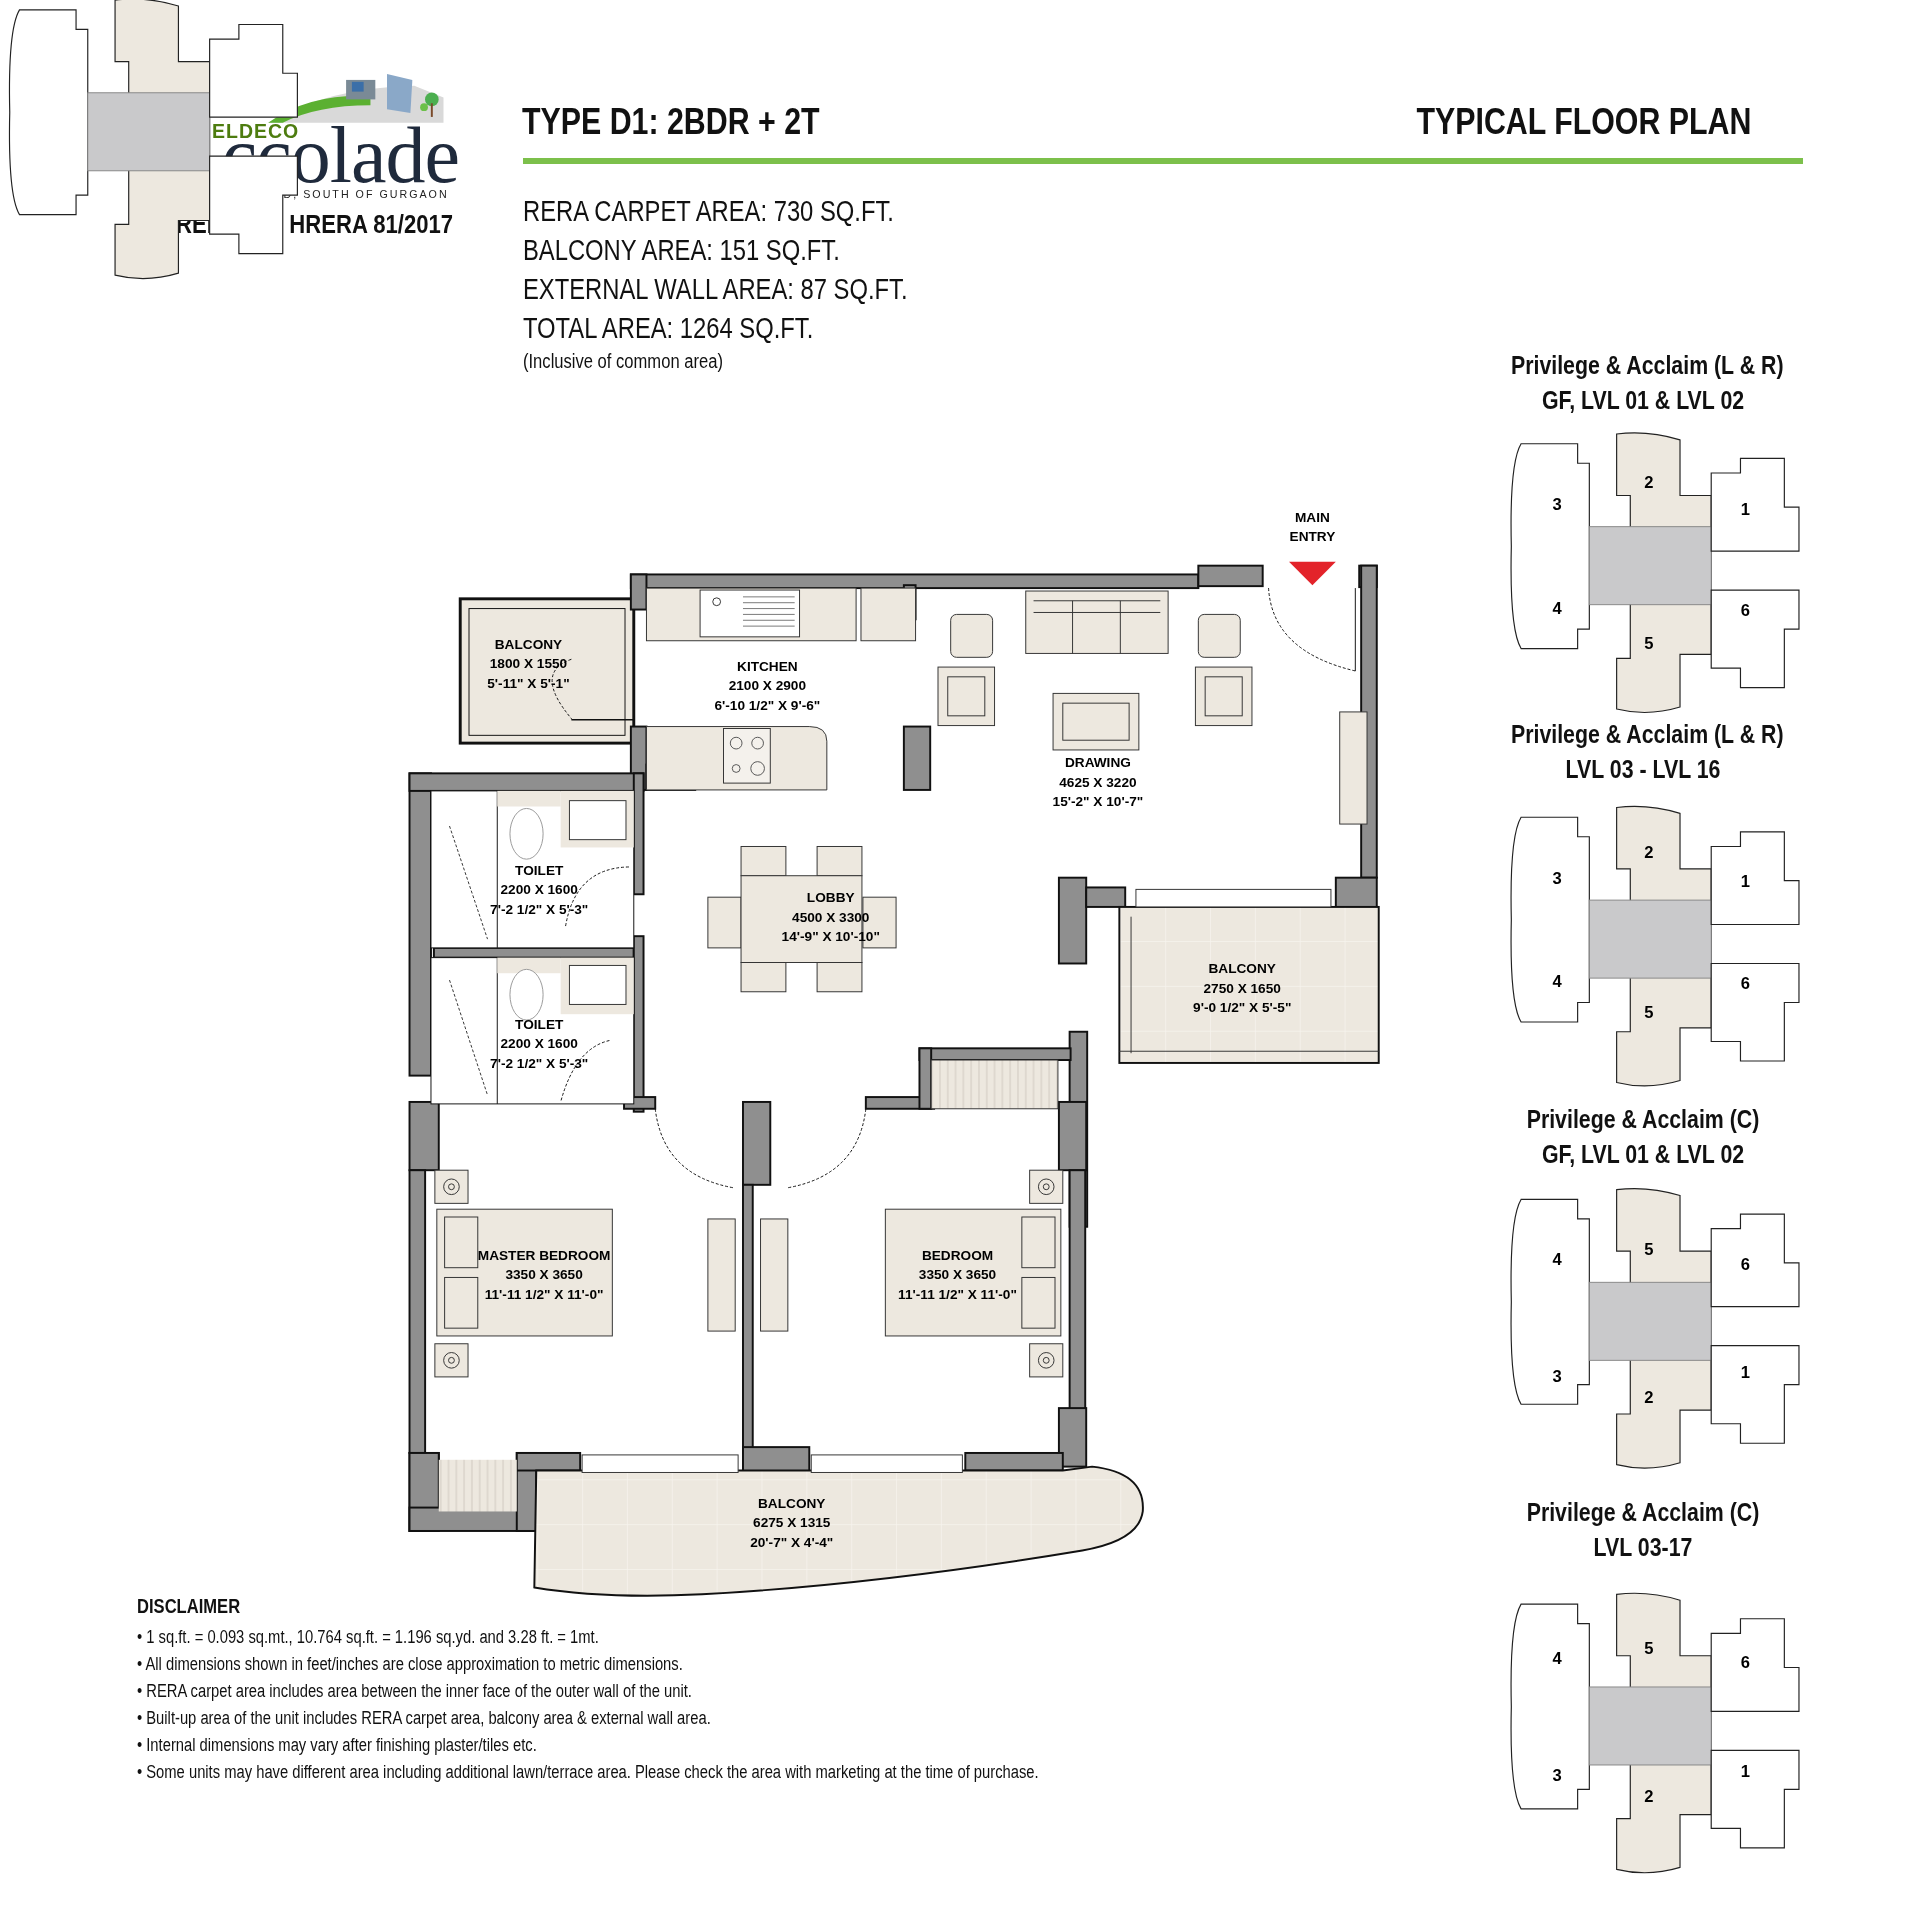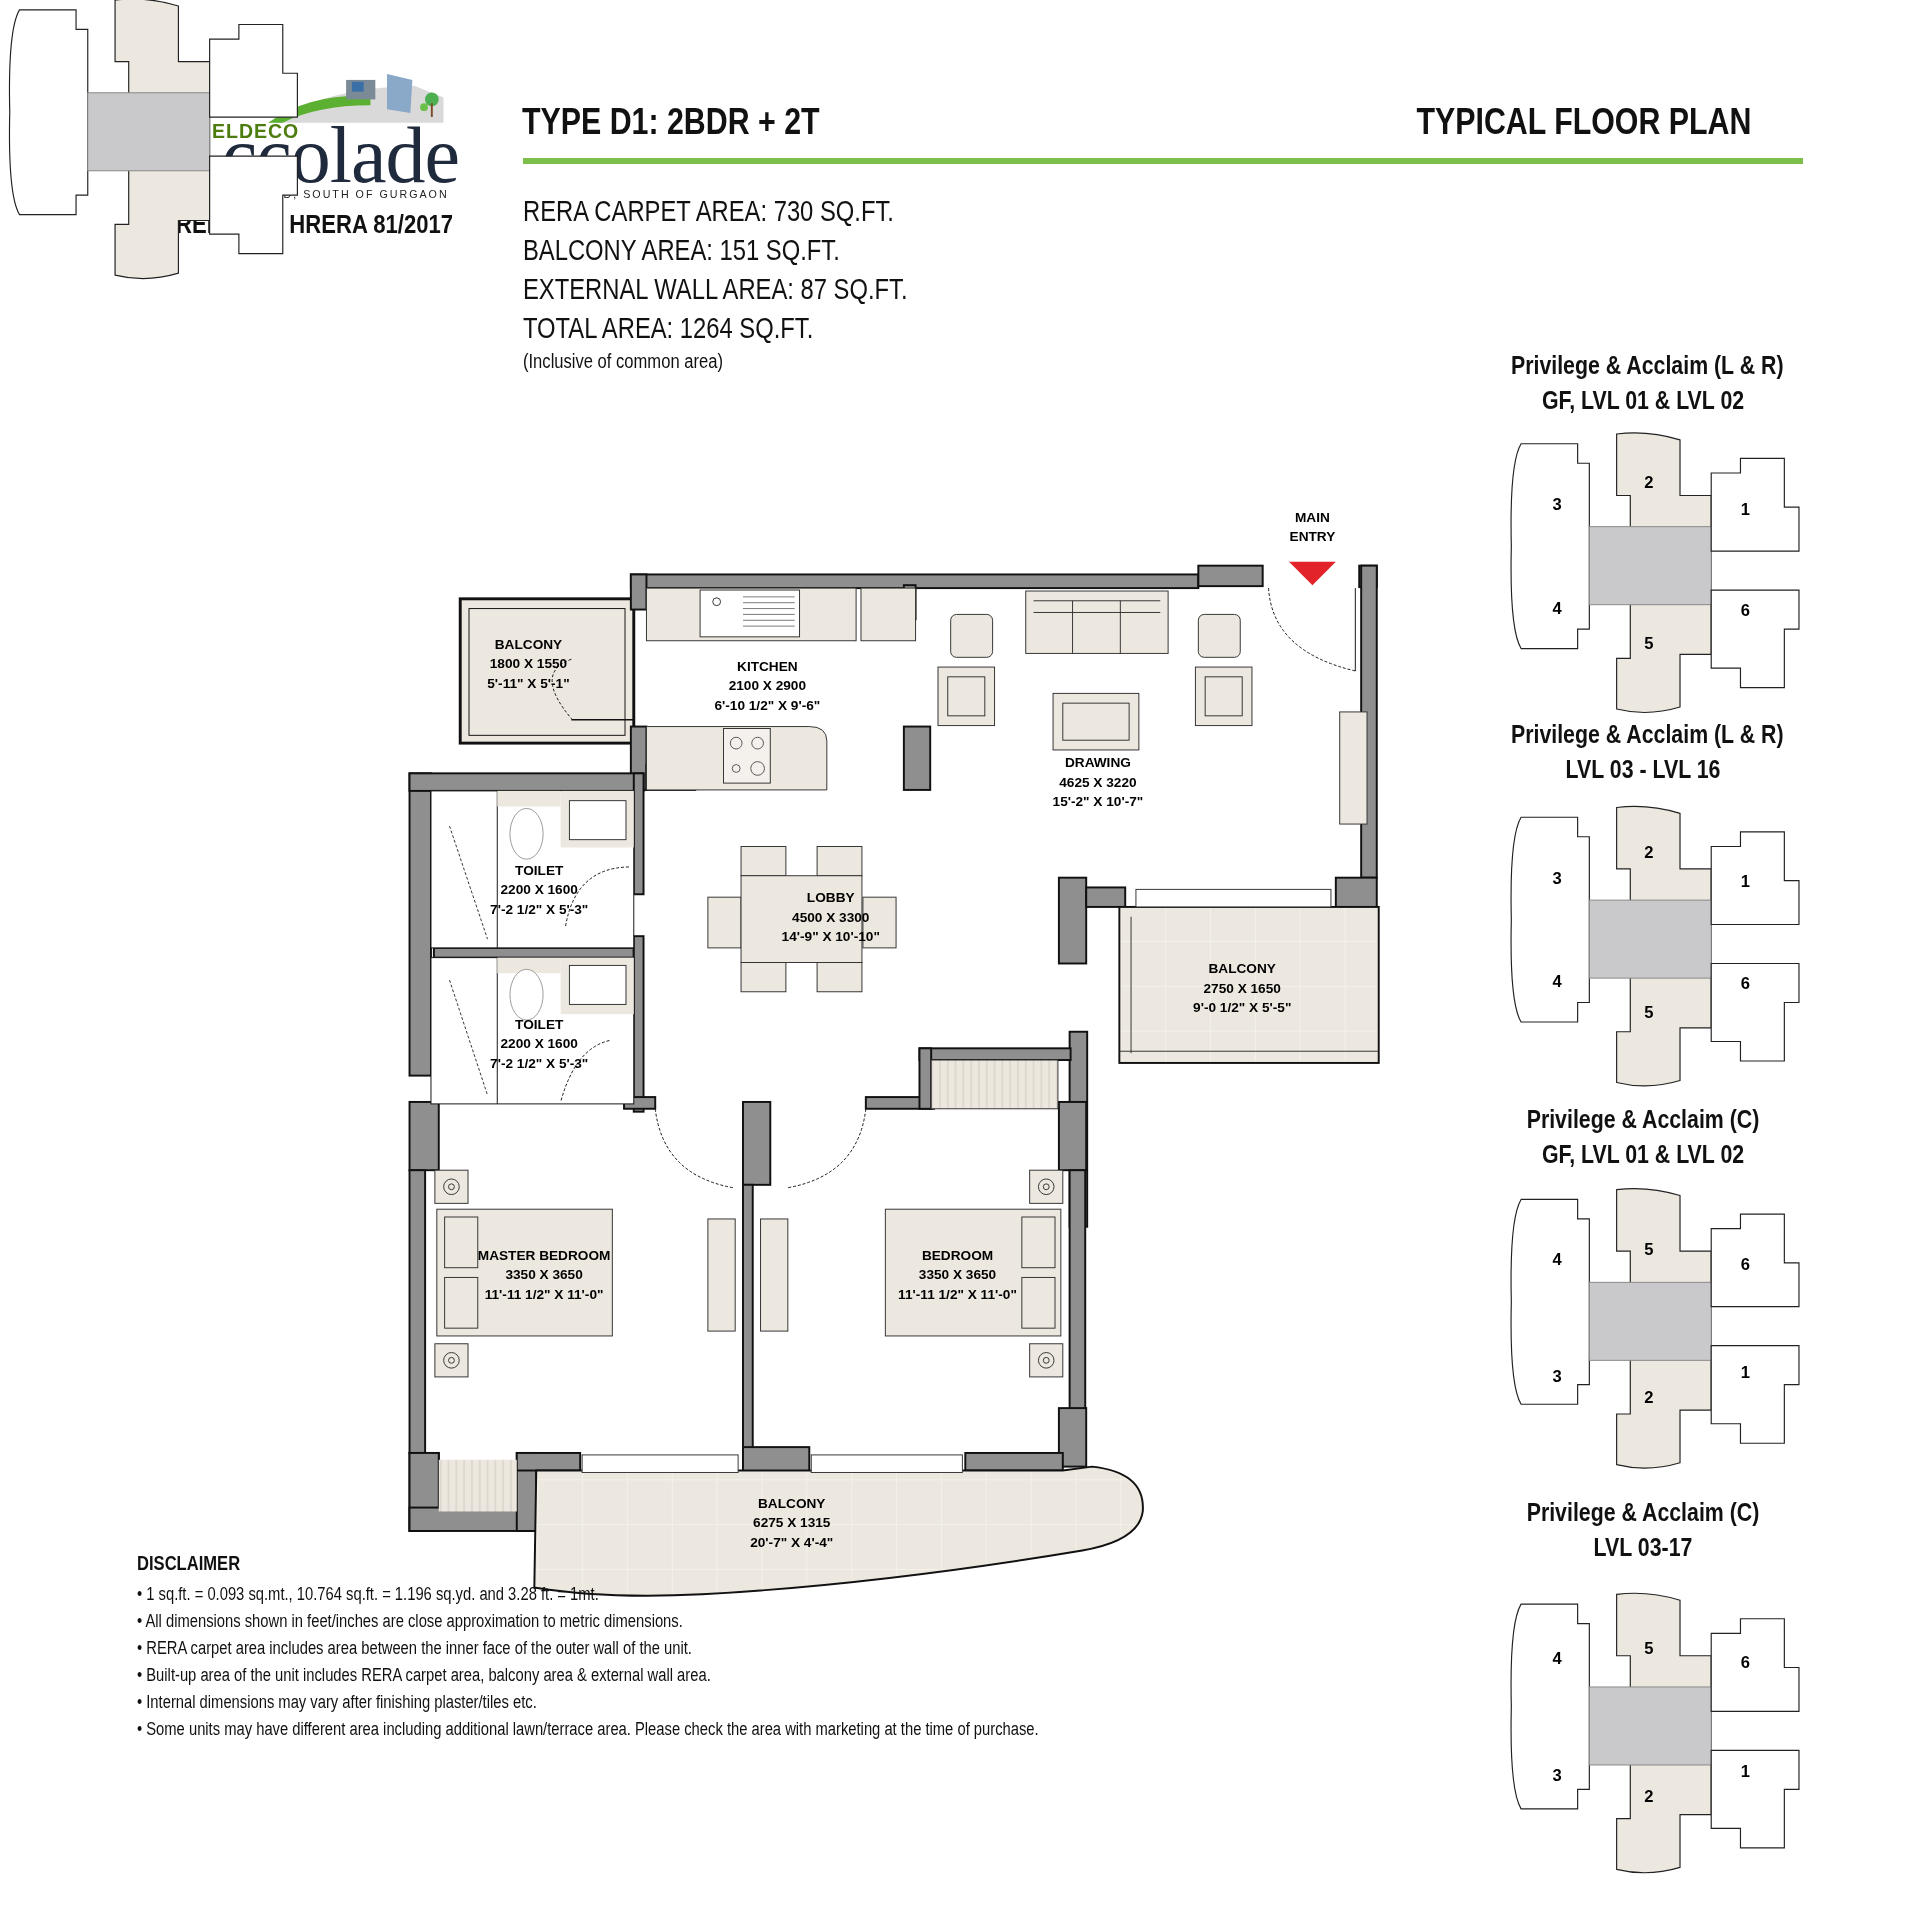--- a/index.html
+++ b/index.html
@@ -15,21 +15,21 @@
   .rera-no { left:176px; top:209px; font-size:26px; font-weight:bold; font-family:"Liberation Sans Narrow","Liberation Sans", sans-serif; transform:scaleX(0.85); transform-origin:left; }
   .title-left { left:522px; top:101px; font-size:37px; font-weight:bold; transform:scaleX(0.82); transform-origin:left; }
   .title-right { right:164px; top:101px; font-size:37px; font-weight:bold; transform:scaleX(0.82); transform-origin:right; }
   .green-rule { left:523px; top:158px; width:1280px; height:5.9px; background:#7cc04b; }
   .area-list { left:523px; top:192px; }
   .area-line { font-size:29px; line-height:39px; transform:scaleX(0.82); transform-origin:left; white-space:nowrap; }
   .area-note { font-size:19.5px; line-height:27px; transform:scaleX(0.85); transform-origin:left; }
   .key-title { font-size:26px; font-weight:bold; text-align:center; line-height:35px;
                transform:scaleX(0.82); white-space:nowrap; }
   .key-block { left:1482px; width:322px; }
-  .disc { left:137px; top:1552px; width:975px; }
+  .disc { left:137px; top:1595px; width:975px; }
   .disc-title { font-size:19.5px; font-weight:bold; transform:scaleX(0.85); transform-origin:left; margin-bottom:5.9px; }
   .disc-item { font-size:18px; line-height:27px; transform:scaleX(0.82); transform-origin:left; white-space:nowrap; }
   svg text { font-family:"Liberation Sans", sans-serif; font-weight:bold; }
 </style>
 </head>
 <body>
 
 <div class="abs logo-wrap">
   <svg width="302" height="59" style="position:absolute;left:0;top:0" viewBox="0 0 310 60">
     <path d="M110 58 Q170 22 260 20 L290 32 L290 58 Z" fill="#d9d9d9"></path>

